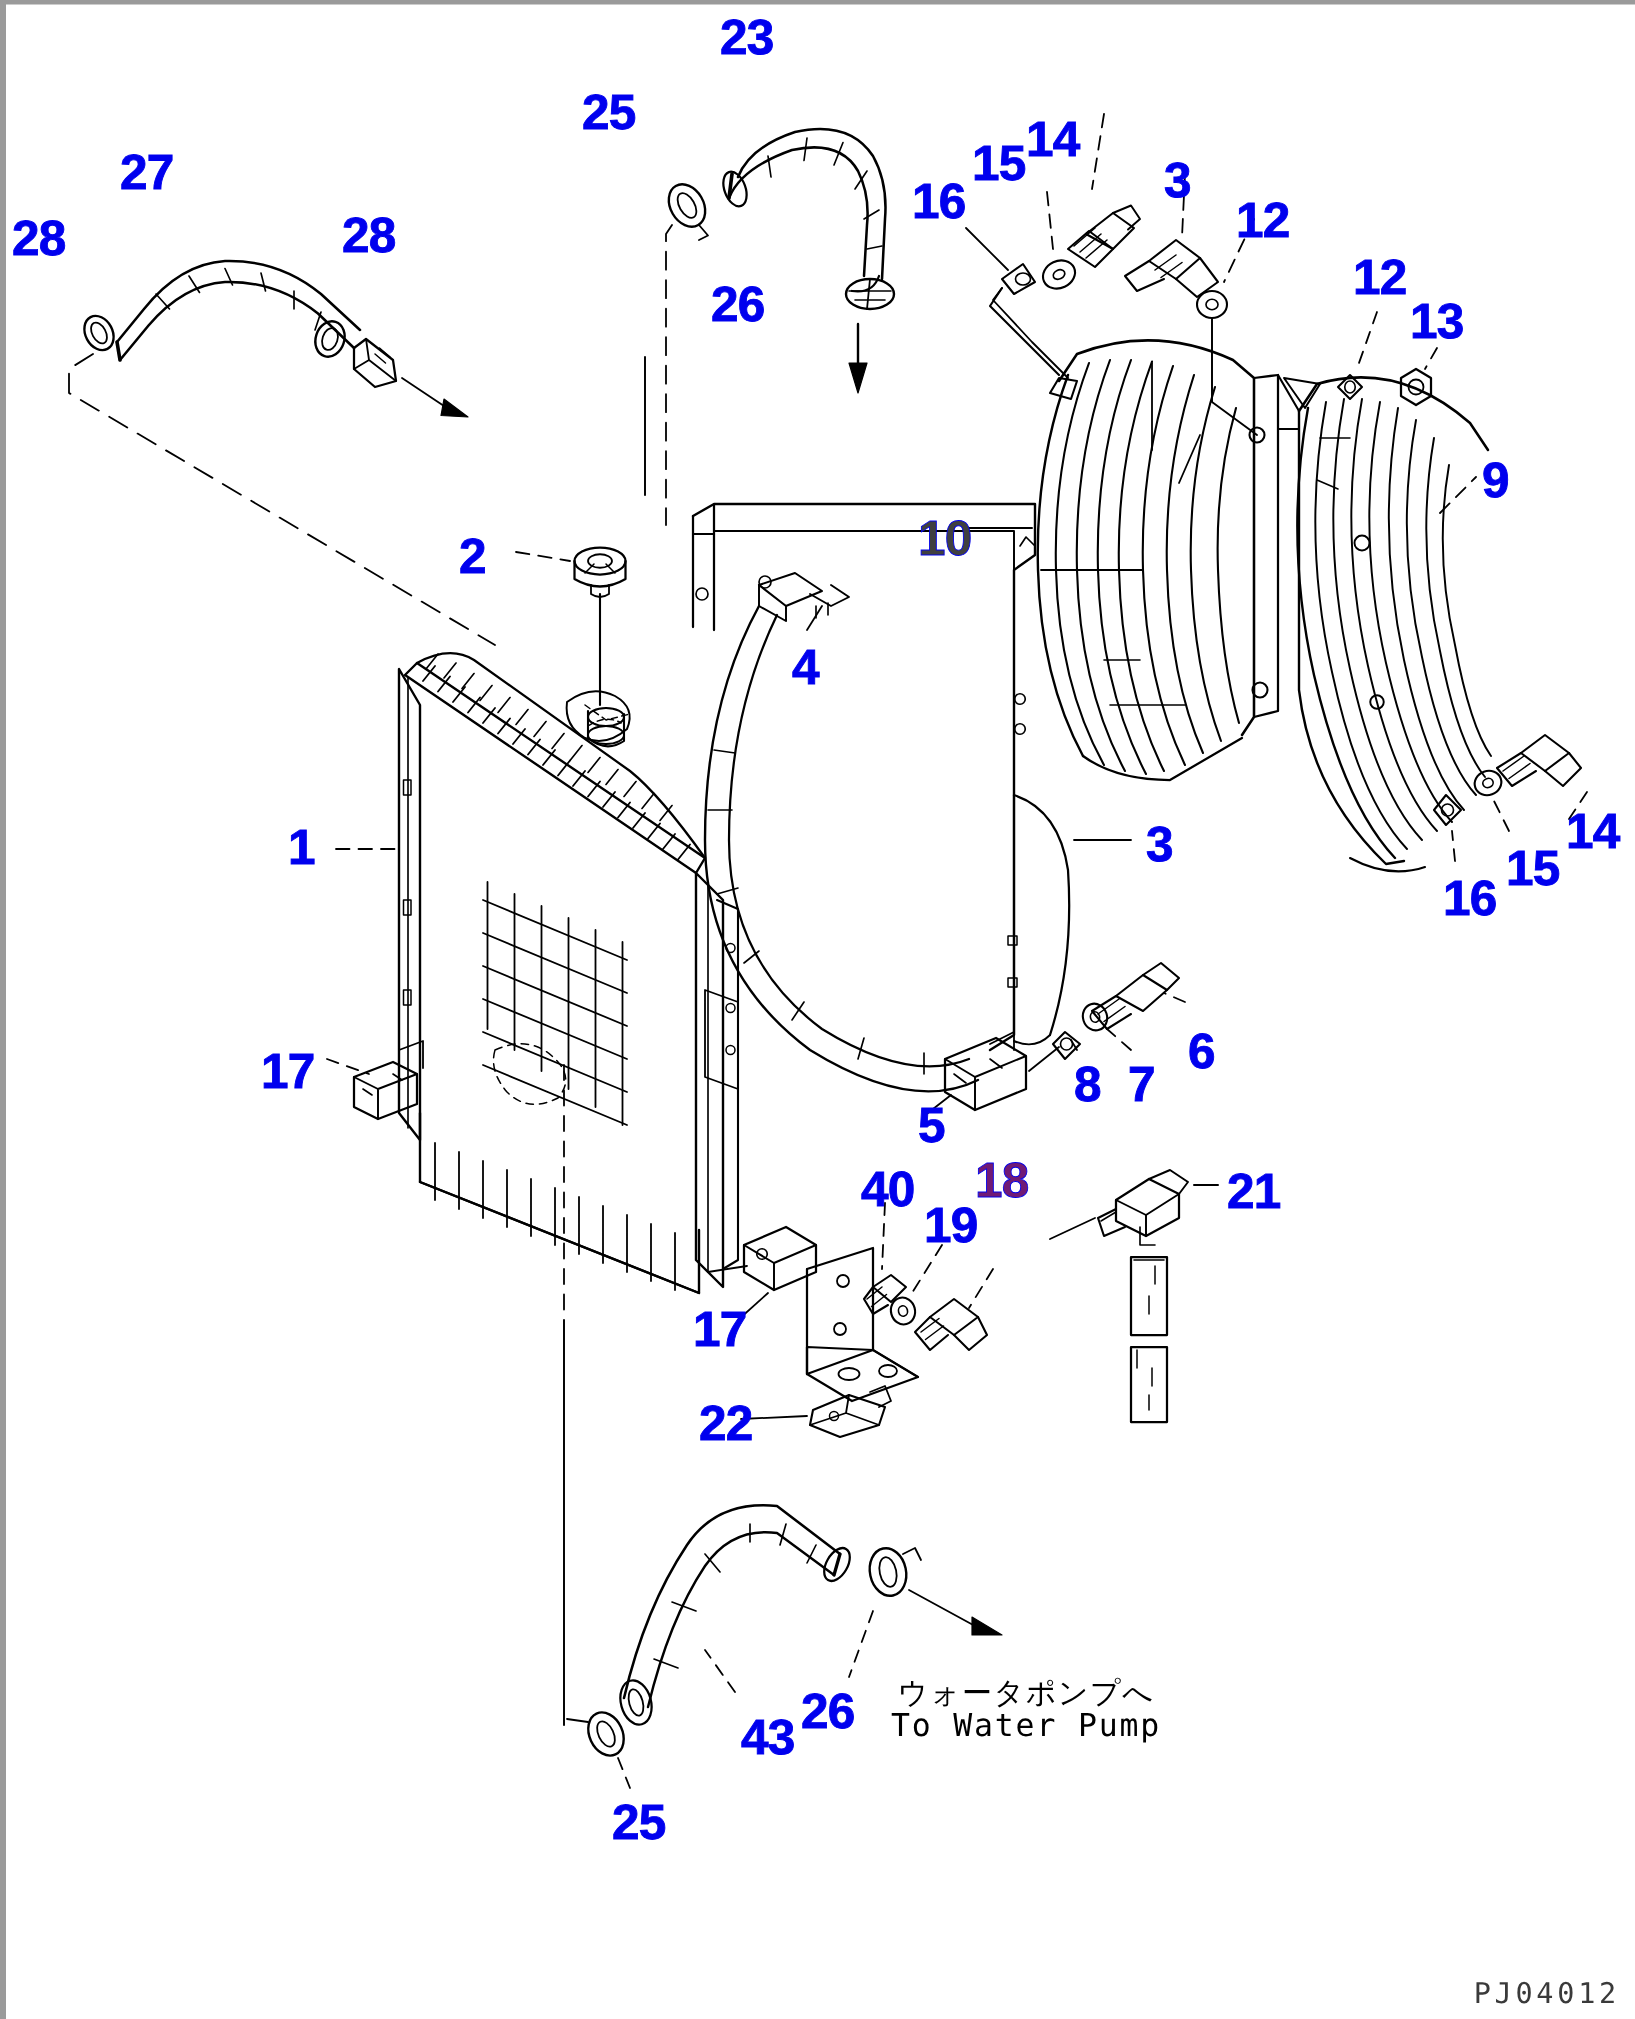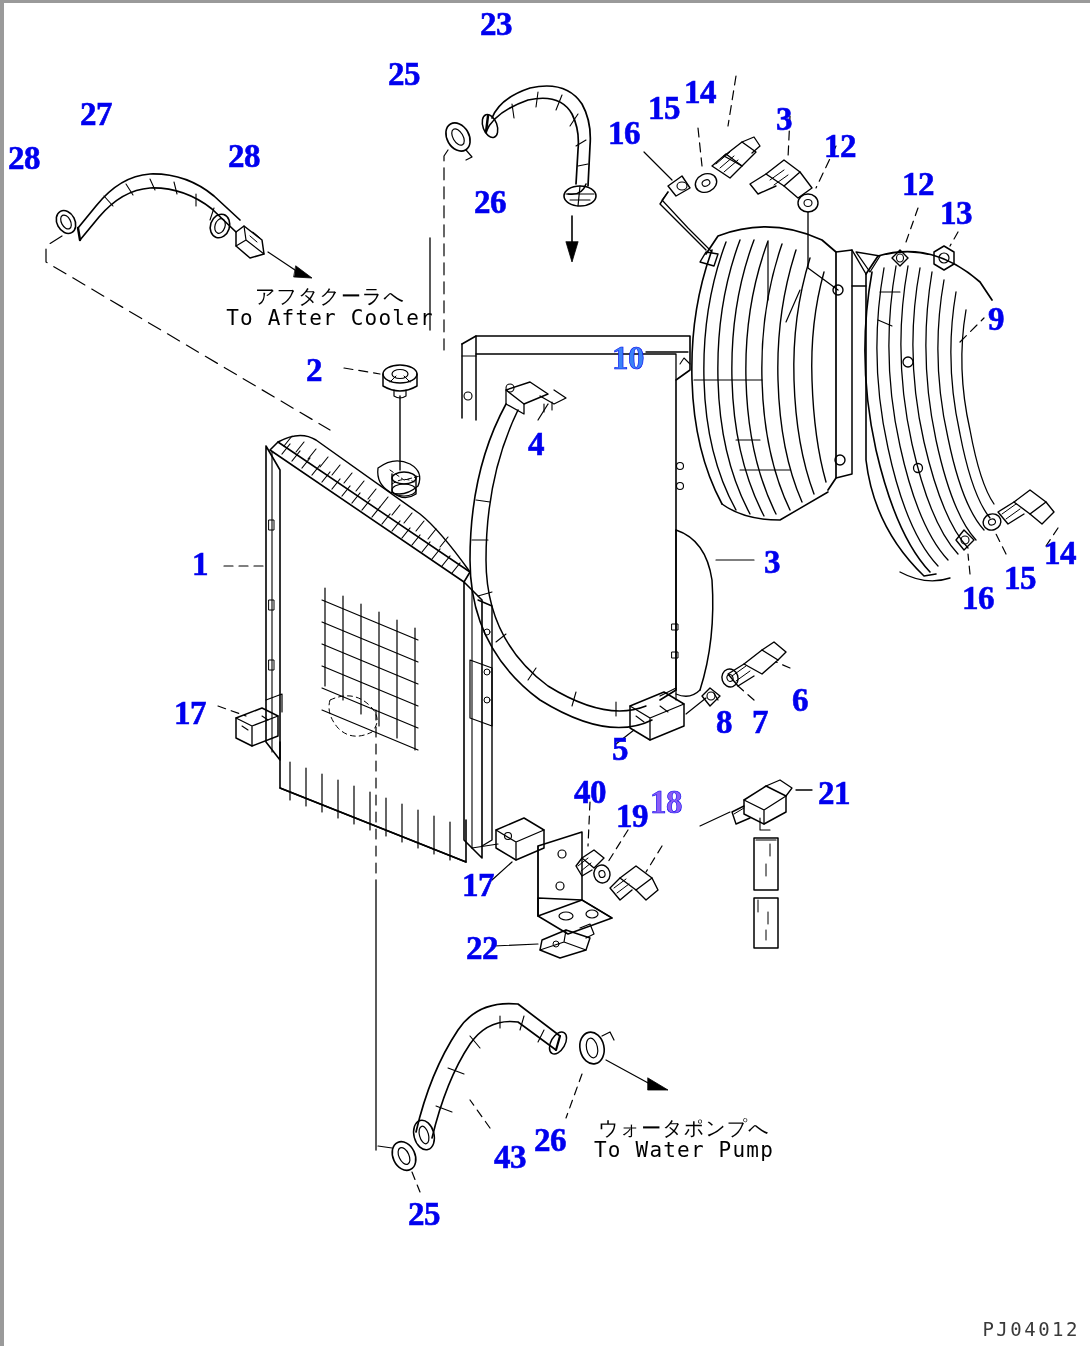--- a/index.html
+++ b/index.html
@@ -14,21 +14,21 @@
     position:absolute;left:0;top:0;width:1090px;height:1346px;
     border-left:4px solid #9a9a9a;
     border-top:3px solid #9a9a9a;
     box-sizing:border-box;
     pointer-events:none;
   }
   #art{position:absolute;left:0;top:0;width:1090px;height:1346px;}
   .num{
     position:absolute;
     color:#0000ee;
-    font-family:Liberation Serif, serif;
+    font-family:Liberation Sans, sans-serif;
     font-weight:bold;
     font-size:33px;
     line-height:1;
     letter-spacing:-0.5px;
     white-space:nowrap;
     -webkit-text-stroke:0.6px #0000ee;
   }
   .callout{
     position:absolute;
     white-space:nowrap;
@@ -429,24 +429,20 @@
       <path d="M490 1128 L470 1100" stroke-width="1.2" stroke-dasharray="8 6"></path>
 
       <path d="M606 1060 L650 1084" stroke-width="1.2"></path>
       <path d="M648 1078 L668 1090 L648 1090 Z" fill="#000" stroke-width="0.8"></path>
 
       <path d="M376 880 L376 1150" stroke-width="1.3"></path>
     </g>
 
   </svg>
 
-  <div class="callout" style="left:330px;top:285px;transform:translateX(-50%);">
-    <div class="cal-jp">アフタクーラへ</div>
-    <div class="cal-en">To After Cooler</div>
-  </div>
 
 
   <div class="callout" style="left:684px;top:1117px;transform:translateX(-50%);">
     <div class="cal-jp">ウォータポンプへ</div>
     <div class="cal-en">To Water Pump</div>
   </div>
 
   <div id="numbers">
       <div class="num" style="left: 480px; top: 8px; color: rgb(0, 0, 238);">23</div>
       <div class="num" style="left: 388px; top: 58px; color: rgb(0, 0, 238);">25</div>
@@ -455,37 +451,37 @@
       <div class="num" style="left: 648px; top: 92px; color: rgb(0, 0, 238);">15</div>
       <div class="num" style="left: 776px; top: 103px; color: rgb(0, 0, 238);">3</div>
       <div class="num" style="left: 608px; top: 117px; color: rgb(0, 0, 238);">16</div>
       <div class="num" style="left: 824px; top: 130px; color: rgb(0, 0, 238);">12</div>
       <div class="num" style="left: 8px; top: 142px; color: rgb(0, 0, 238);">28</div>
       <div class="num" style="left: 228px; top: 140px; color: rgb(0, 0, 238);">28</div>
       <div class="num" style="left: 902px; top: 168px; color: rgb(0, 0, 238);">12</div>
       <div class="num" style="left: 940px; top: 197px; color: rgb(0, 0, 238);">13</div>
       <div class="num" style="left: 474px; top: 186px; color: rgb(0, 0, 238);">26</div>
       <div class="num" style="left: 988px; top: 303px; color: rgb(0, 0, 238);">9</div>
-      <div class="num" style="left: 612px; top: 342px; color: #3b82f6;">10</div>
+      <div class="num" style="left: 612px; top: 342px; color: #404040;">10</div>
       <div class="num" style="left: 306px; top: 354px; color: rgb(0, 0, 238);">2</div>
       <div class="num" style="left: 528px; top: 428px; color: rgb(0, 0, 238);">4</div>
       <div class="num" style="left: 192px; top: 548px; color: rgb(0, 0, 238);">1</div>
       <div class="num" style="left: 764px; top: 546px; color: rgb(0, 0, 238);">3</div>
       <div class="num" style="left: 1044px; top: 537px; color: rgb(0, 0, 238);">14</div>
       <div class="num" style="left: 1004px; top: 562px; color: rgb(0, 0, 238);">15</div>
       <div class="num" style="left: 962px; top: 582px; color: rgb(0, 0, 238);">16</div>
       <div class="num" style="left: 792px; top: 684px; color: rgb(0, 0, 238);">6</div>
       <div class="num" style="left: 174px; top: 697px; color: rgb(0, 0, 238);">17</div>
       <div class="num" style="left: 752px; top: 706px; color: rgb(0, 0, 238);">7</div>
       <div class="num" style="left: 716px; top: 706px; color: rgb(0, 0, 238);">8</div>
       <div class="num" style="left: 612px; top: 733px; color: rgb(0, 0, 238);">5</div>
       <div class="num" style="left: 818px; top: 777px; color: rgb(0, 0, 238);">21</div>
       <div class="num" style="left: 574px; top: 776px; color: rgb(0, 0, 238);">40</div>
       <div class="num" style="left: 616px; top: 800px; color: rgb(0, 0, 238);">19</div>
-      <div class="num" style="left: 650px; top: 786px; color: #8b5cf6;">18</div>
+      <div class="num" style="left: 650px; top: 770px; color: #701a75;">18</div>
       <div class="num" style="left: 462px; top: 869px; color: rgb(0, 0, 238);">17</div>
       <div class="num" style="left: 466px; top: 932px; color: rgb(0, 0, 238);">22</div>
       <div class="num" style="left: 534px; top: 1124px; color: rgb(0, 0, 238);">26</div>
       <div class="num" style="left: 494px; top: 1141px; color: rgb(0, 0, 238);">43</div>
       <div class="num" style="left: 408px; top: 1198px; color: rgb(0, 0, 238);">25</div>
     </div>
 
   <div id="frame"></div>
 
   <div id="footer-code">PJ04012</div>

